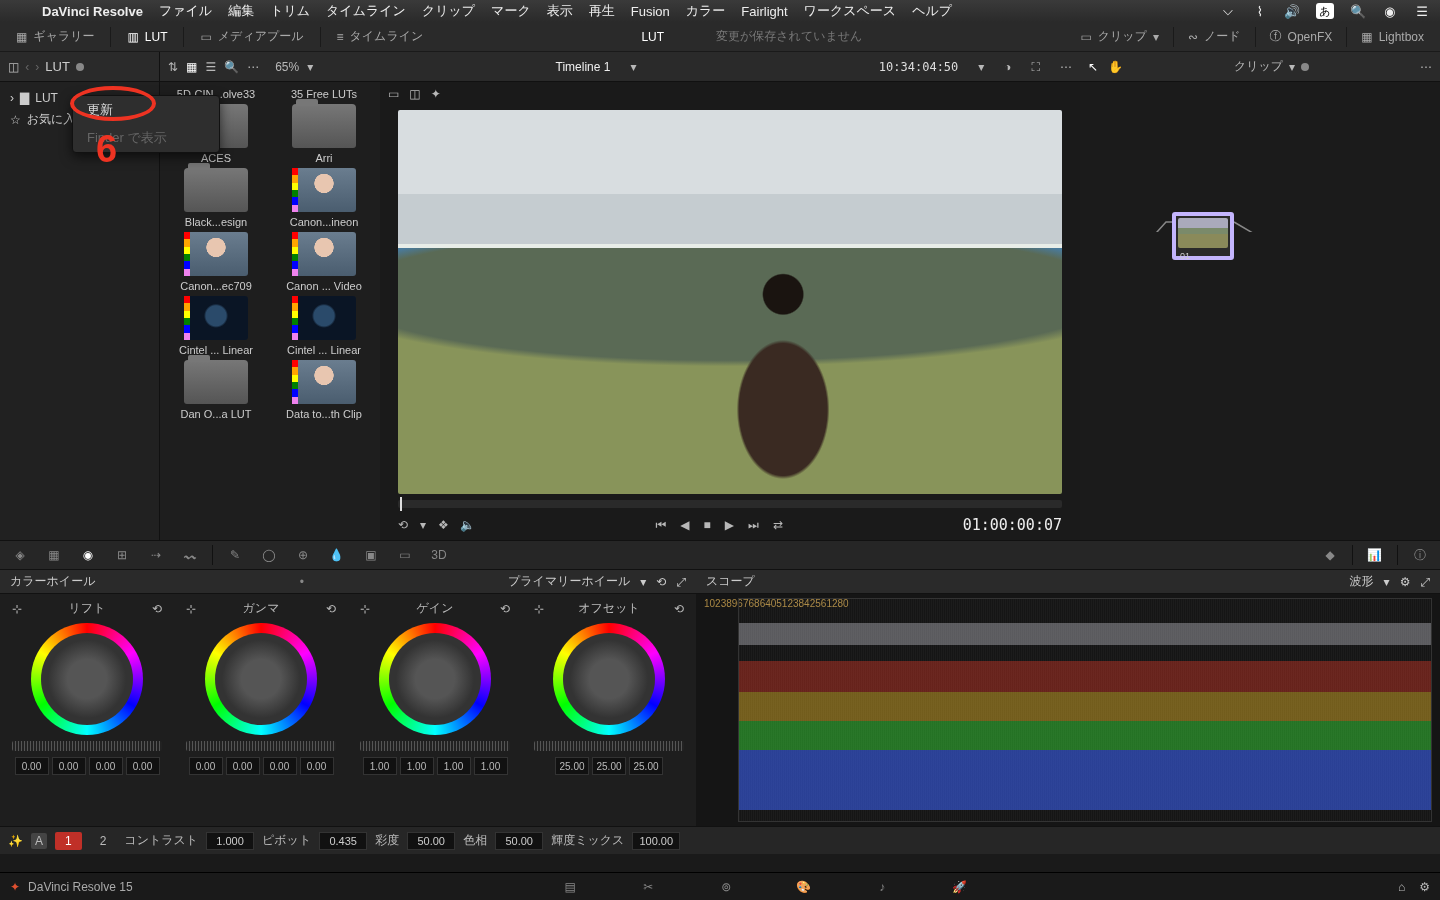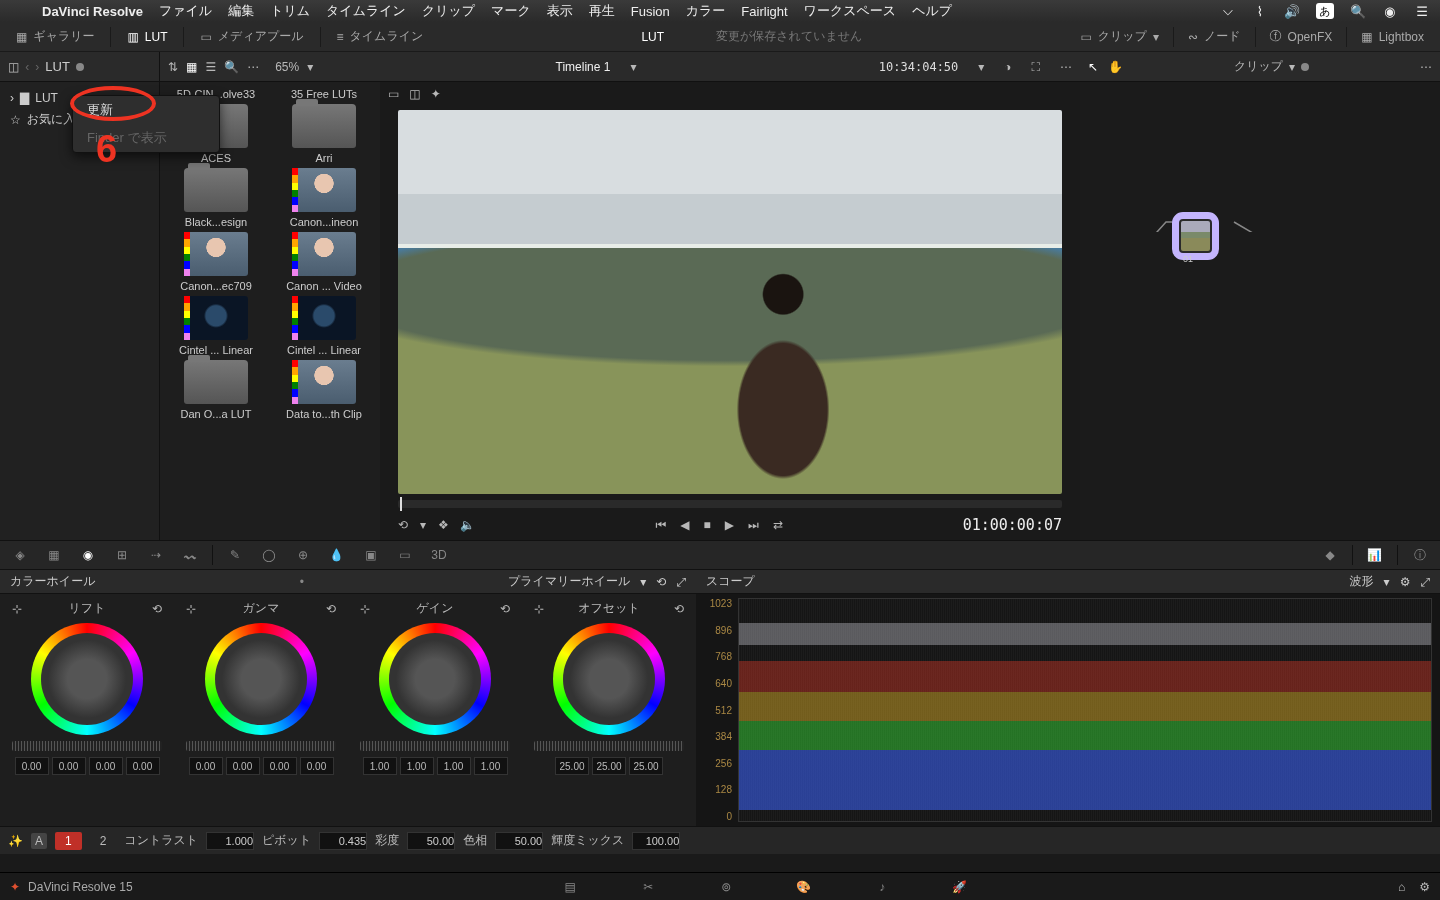--- a/index.html
+++ b/index.html
@@ -48,21 +48,21 @@
    linear-gradient(to bottom, #d8dde0 0 22%, #c5ccd0 22% 35%, #e8ede8 35% 36%, transparent 36%),
    radial-gradient(ellipse 700px 120px at 50% 48%, #5a6a55 0 55%, transparent 60%),
    linear-gradient(to bottom, #4a7a9a 36% 42%, #6a8a6a 42% 48%, #88945a 48% 100%);
 }
 .viewer-pane .scrub { height:8px; margin:2px 18px; background:#2a2a2a; border-radius:2px; position:relative; }
 .viewer-pane .scrub::before { content:""; position:absolute; left:2px; top:-3px; width:2px; height:14px; background:#ddd; }
 .transport { height:30px; display:flex; align-items:center; padding:0 18px; gap:12px; }
 .transport .center { flex:1; display:flex; justify-content:center; gap:14px; }
 .transport .tc { font-family:monospace; font-size:15px; color:#eee; }
 .node-area { width:360px; background:#1b1b1b; position:relative; }
-.node-box { position:absolute; left:92px; top:130px; width:47px; height:48px; border:7px solid #c4b5fd; border-radius:11px; background:#2a2a2a; }
+.node-box { position:absolute; left:92px; top:130px; width:62px; height:48px; border:4px solid #c4b5fd; border-radius:3px; background:#2a2a2a; }
 .node-box .th { height:30px; margin:2px; background:linear-gradient(#aab 0 35%,#7a8a6a 35% 55%,#8a8a5a 55%); border-radius:2px; }
 .node-box .lbl { font-size:9px; color:#ccc; padding:1px 4px; }
 svg.links { position:absolute; inset:0; }
 .mid-tools { height:30px; background:#262626; border-top:1px solid #111; border-bottom:1px solid #111; display:flex; align-items:center; padding:0 8px; gap:10px; }
 .mid-tools .ic { width:24px; height:24px; display:flex; align-items:center; justify-content:center; color:#888; border-radius:3px; }
 .mid-tools .ic.active { color:#fff; }
 .mid-tools .vline { width:1px; height:20px; background:#111; }
 .panel-head { height:24px; background:#2a2a2a; display:flex; align-items:center; padding:0 10px; gap:10px; font-size:12px; color:#ccc; border-bottom:1px solid #111;justify-content:space-between; }
 .lower { display:flex; height:256px; }
 .wheels { width:696px; background:#1e1e1e; display:flex; flex-direction:column; }
@@ -71,32 +71,32 @@
 .wheel-col .hdr { width:100%; display:flex; align-items:center; justify-content:space-between; padding:0 8px; color:#bbb; }
 .cwheel { width:112px; height:112px; border-radius:50%; position:relative;
   background:conic-gradient(red,magenta,blue,cyan,lime,yellow,red); padding:8px; }
 .cwheel::after { content:""; position:absolute; inset:10px; border-radius:50%; background:radial-gradient(circle,#555 0 30%,#333 60%); }
 .cwheel .dot { position:absolute; left:50%; top:50%; width:8px; height:8px; margin:-4px; border-radius:50%; border:1px solid #ccc; }
 .slider-bar { width:90%; height:10px; background:repeating-linear-gradient(90deg,#555 0 1px,#222 1px 3px); border-radius:2px; }
 .vals { display:flex; gap:3px; }
 .vals .v { width:34px; height:18px; background:#111; border:1px solid #333; font-size:10px; display:flex; align-items:center; justify-content:center; color:#bbb; }
 .scope { flex:1; background:#151515; display:flex; flex-direction:column; }
 .scope-canvas { flex:1; position:relative; margin:4px 8px; }
-.scope-canvas .ticks { position:absolute; left:0; top:0; bottom:0; width:32px; display:flex; flex-direction:column; justify-content:space-between; font-size:10px; color:#aa8844; text-align:right; padding-right:4px; }
+.scope-canvas .ticks { position:absolute; left:0; top:0; bottom:0; width:32px; display:flex; flex-direction:row; justify-content:space-between; font-size:10px; color:#aa8844; text-align:right; padding-right:4px; }
 .scope-canvas .wave { position:absolute; left:34px; right:0; top:0; bottom:0;
   background:
    linear-gradient(rgba(220,220,230,.35),rgba(220,220,230,.35)) 0 12%/100% 10% no-repeat,
    linear-gradient(to bottom,transparent 0 28%, rgba(255,60,40,.35) 28% 42%, rgba(255,200,40,.4) 38% 55%, rgba(60,255,60,.4) 45% 68%, rgba(60,100,255,.55) 55% 95%, transparent 95%),
    repeating-linear-gradient(90deg, rgba(255,255,255,.03) 0 1px, transparent 1px 2px);
   border:1px solid #333;
 }
 .adjust-bar { height:28px; background:#262626; border-top:1px solid #111; display:flex; align-items:center; padding:0 8px; gap:8px; font-size:12px; color:#bbb; }
 .adjust-bar .pill { padding:2px 10px; border-radius:2px; }
 .adjust-bar .pill.active { background:#c03028; color:#fff; }
-.adjust-bar input.num { width:48px; height:18px; background:#111; border:1px solid #333; color:#ccc; font-size:11px; text-align:right; }
+.adjust-bar input.num { width:48px; height:18px; background:#111; border:1px solid #333; color:#ccc; font-size:11px; text-align:center; }
 .page-tabs { position:absolute; left:0; right:0; bottom:0; height:28px; background:#1a1a1a; border-top:1px solid #000; display:flex; align-items:center; padding:0 10px; gap:14px; }
 .page-tabs .l { display:flex; align-items:center; gap:8px; color:#aaa; }
 .page-tabs .mid { flex:1; display:flex; justify-content:center; gap:50px; }
 .page-tabs .pg { width:28px; height:20px; display:flex; align-items:center; justify-content:center; color:#888; }
 .page-tabs .pg.active { position:relative; }
 .page-tabs .pg.active::after { content:""; position:absolute; left:-4px; right:-4px; bottom:-5px; height:2px; background:#e05030; }
 </style>
 </head>
 <body>
 

